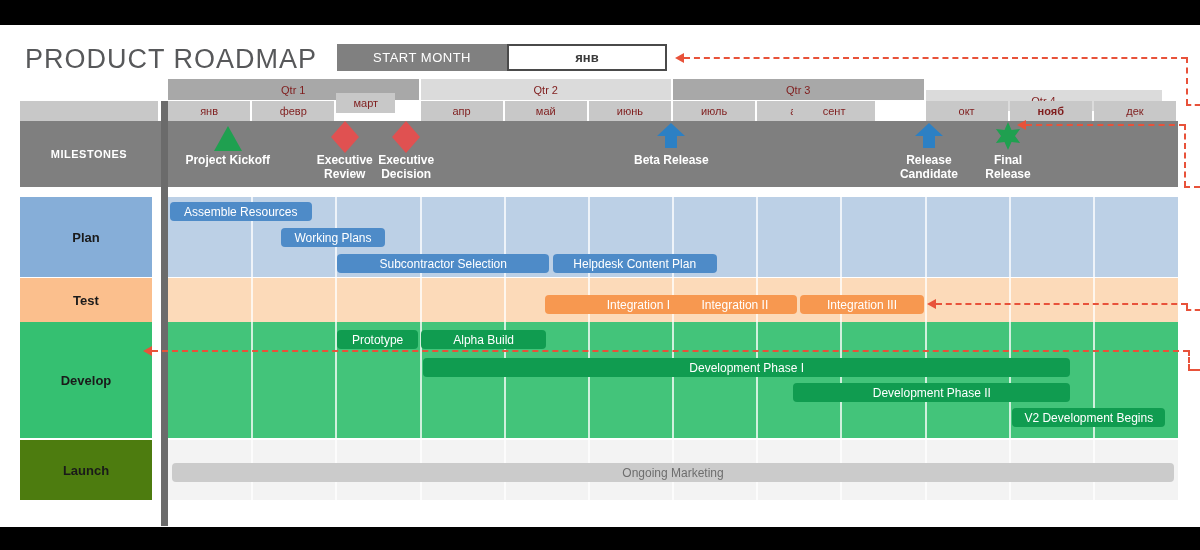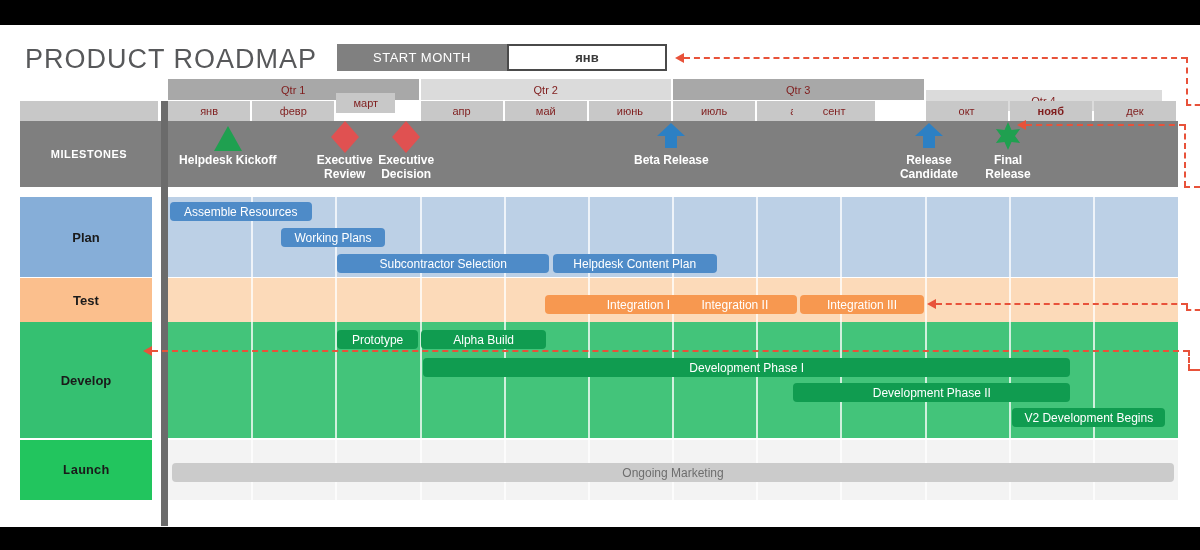--- a/index.html
+++ b/index.html
@@ -68,21 +68,21 @@
     </div>
   <div class="abs mcell" style="left:20px;top:101px;width:138px;height:20px;background:#c8c8c8;"></div>
 
   <div class="abs milrow" style="left:20px;top:121px;width:1158px;height:66px;"></div>
   <div class="abs millabel" style="left:20px;top:121px;width:138px;height:66px;">MILESTONES</div>
   <div id="milestones">
       <div class="ms-marker" style="left: 212.761px; top: 125px; width: 30px; height: 27px;"><svg width="30" height="27" viewBox="0 0 30 27">
           <polygon points="15,1 29,26 1,26" fill="#1fa050"></polygon>
         </svg></div>
       <div class="ms-label" style="left: 167.761px; top: 153px; width: 120px;">
-        <div>Helpdesk Kickoff</div>
+        <div>Project Kickoff</div>
       </div>
       <div class="ms-marker" style="left: 329.757px; top: 120px; width: 30px; height: 34px;"><svg width="30" height="34" viewBox="0 0 30 34">
           <polygon points="15,1 29,17 15,33 1,17" fill="#e05151"></polygon>
         </svg></div>
       <div class="ms-label" style="left: 284.757px; top: 153px; width: 120px;">
         <div>Executive</div>
         <div>Review</div>
       </div>
       <div class="ms-marker" style="left: 391.201px; top: 120px; width: 30px; height: 34px;"><svg width="30" height="34" viewBox="0 0 30 34">
           <polygon points="15,1 29,17 15,33 1,17" fill="#e05151"></polygon>
@@ -115,21 +115,21 @@
 
   <div class="abs vbar" style="left:161px;top:101px;width:7px;height:425px;"></div>
 
   <div id="rows">
       <div class="rowlabel" style="left: 20px; top: 197px; width: 132px; height: 80px; background: rgb(134, 174, 216);">Plan</div>
       <div class="band" style="left: 168px; top: 197px; width: 1010px; height: 80px; background: rgb(188, 208, 230);"></div>
       <div class="rowlabel" style="left: 20px; top: 278px; width: 132px; height: 44px; background: rgb(251, 191, 141);">Test</div>
       <div class="band" style="left: 168px; top: 278px; width: 1010px; height: 44px; background: rgb(252, 218, 185);"></div>
       <div class="rowlabel" style="left: 20px; top: 322px; width: 132px; height: 116px; background: rgb(53, 192, 113);">Develop</div>
       <div class="band" style="left: 168px; top: 322px; width: 1010px; height: 116px; background: rgb(67, 196, 122);"></div>
-      <div class="rowlabel" style="left: 20px; top: 440px; width: 132px; height: 60px; background: #22c55e; font-family: Liberation Mono, monospace;">Launch</div>
+      <div class="rowlabel" style="left: 20px; top: 440px; width: 132px; height: 60px; background: #4d7c0f;">Launch</div>
       <div class="band" style="left: 168px; top: 440px; width: 1010px; height: 60px; background: rgb(243, 243, 243);"></div>
     </div>
   <div id="gridlines">
       <div class="gline" style="left: 251.17px; top: 197px; height: 303px;"></div>
       <div class="gline" style="left: 335.34px; top: 197px; height: 303px;"></div>
       <div class="gline" style="left: 419.51px; top: 197px; height: 303px;"></div>
       <div class="gline" style="left: 503.68px; top: 197px; height: 303px;"></div>
       <div class="gline" style="left: 587.85px; top: 197px; height: 303px;"></div>
       <div class="gline" style="left: 672.02px; top: 197px; height: 303px;"></div>
       <div class="gline" style="left: 756.19px; top: 197px; height: 303px;"></div>

